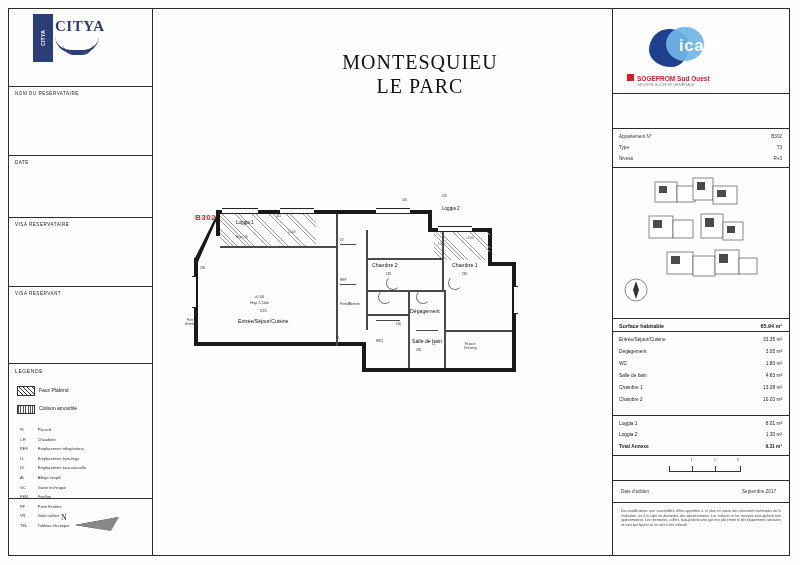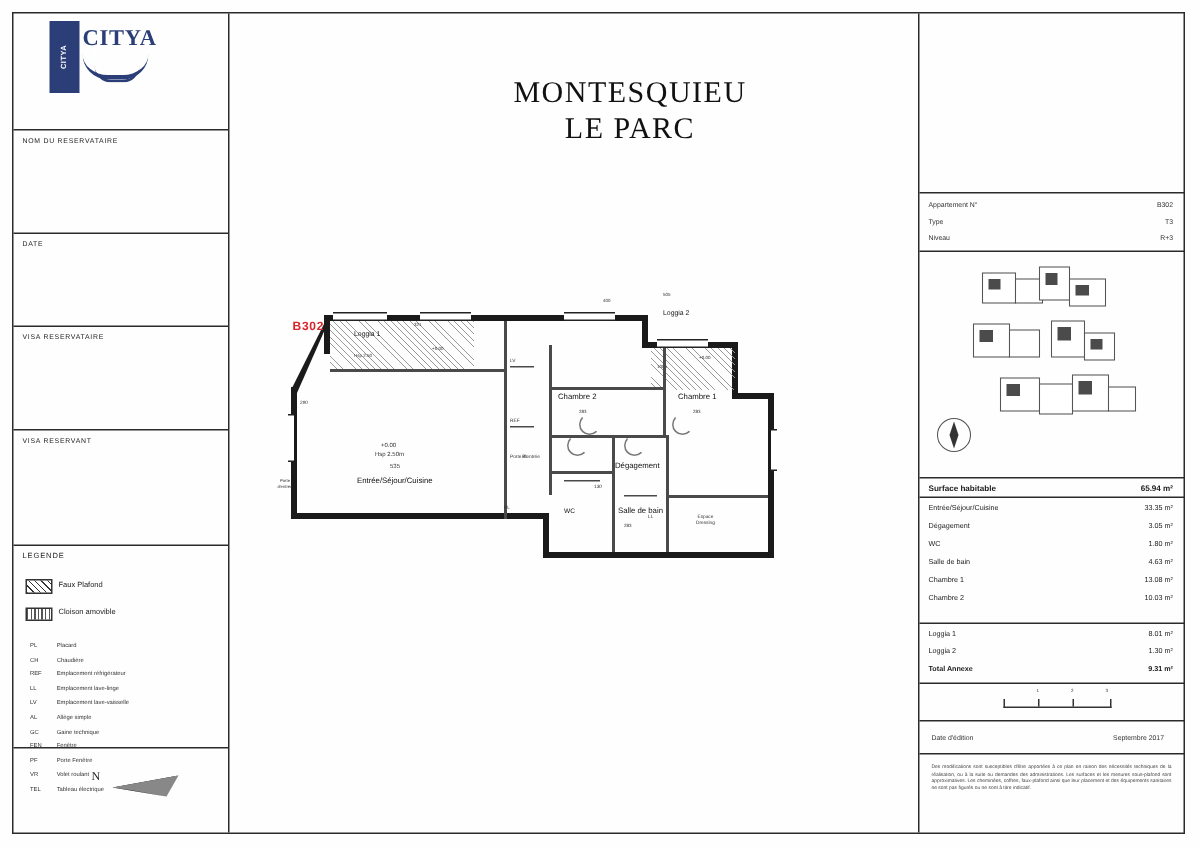--- a/index.html
+++ b/index.html
@@ -584,20 +584,30 @@
     <div class="door-arc" style="left:268px;top:86px;width:12px;height:12px;"></div>
 
     <div class="tiny" style="left:262px;top:4px;font-size:3px;">505</div>
     <div class="tiny" style="left:222px;top:8px;font-size:3px;">400</div>
   </div>
 
   <div class="unit-code">B302</div>
 
   <div class="right-col">
 
+    <div class="icade-box">
+      <div class="icade-logo">
+        <div class="icade-blob"></div>
+        <div class="icade-blob2"></div>
+        <div class="icade-word">icade</div>
+      </div>
+      <div class="sogeprom-mark"></div>
+      <div class="sogeprom">SOGEPROM Sud Ouest</div>
+      <div class="sogeprom-sub">GROUPE SOCIETE GENERALE</div>
+    </div>
 
     <div class="appt-box">
       <div class="appt-row" style="top:5px;">Appartement N°</div>
       <div class="appt-val" style="top:5px;">B302</div>
       <div class="appt-row" style="top:16px;">Type</div>
       <div class="appt-val" style="top:16px;">T3</div>
       <div class="appt-row" style="top:27px;">Niveau</div>
       <div class="appt-val" style="top:27px;">R+3</div>
     </div>
 

